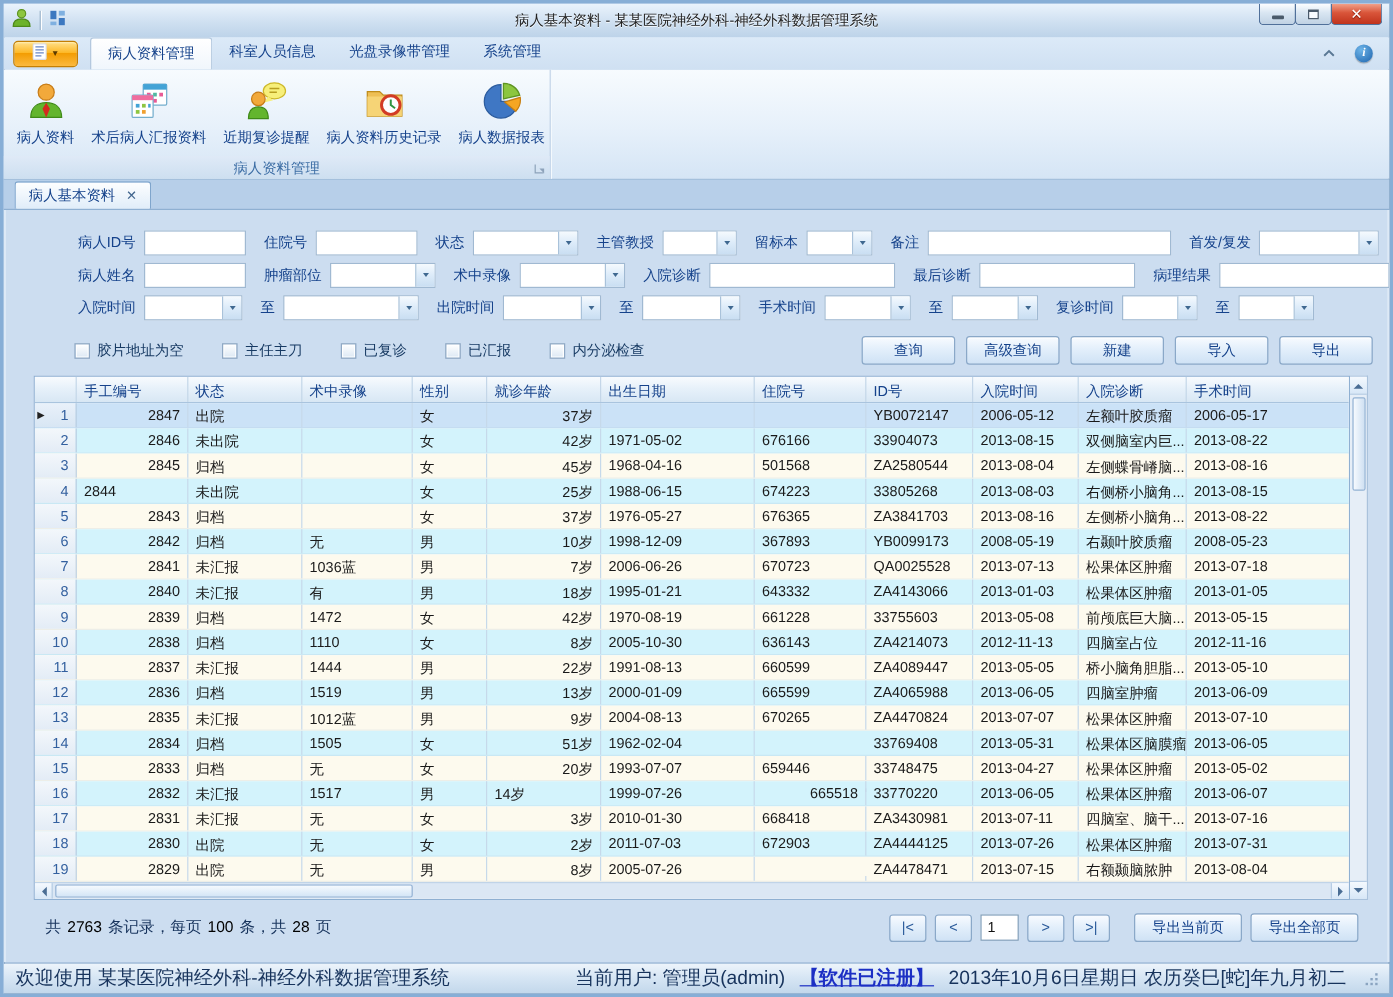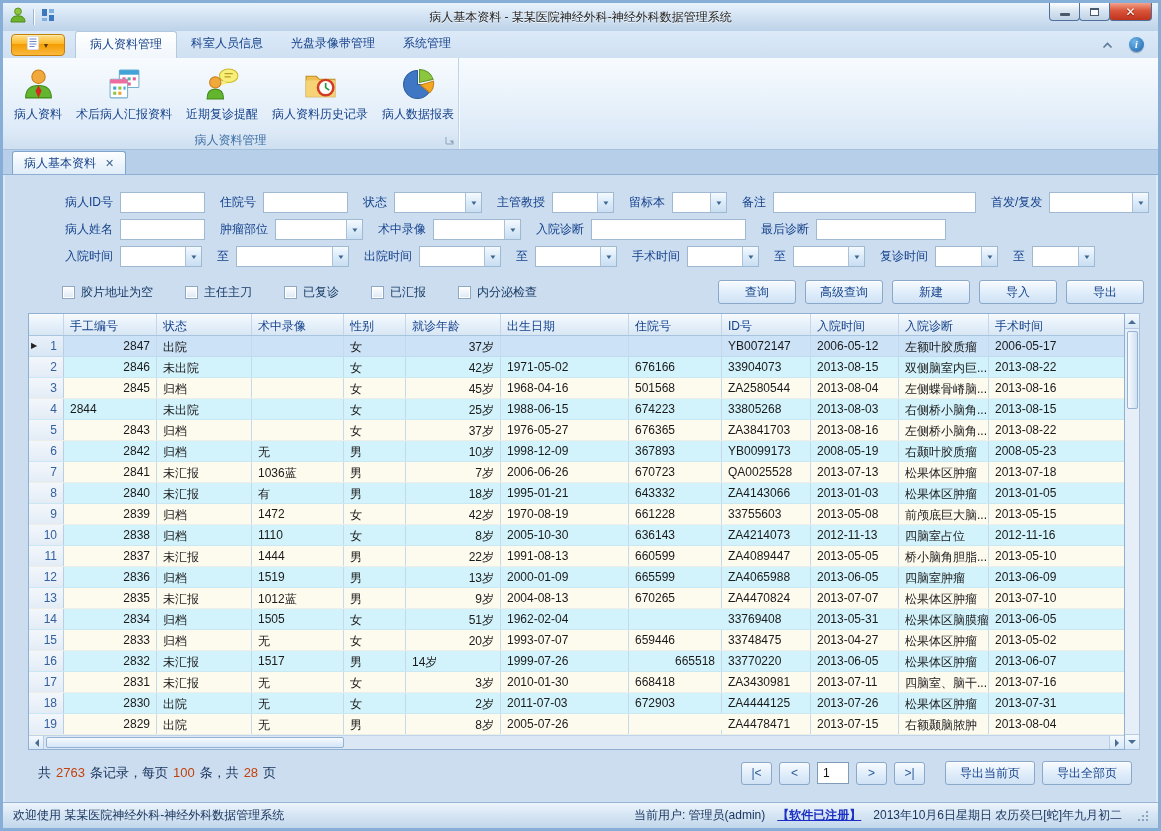--- a/index.html
+++ b/index.html
@@ -75,26 +75,26 @@
   .vscroll{width:15px;height:437px;background:#e6eef7;border:1px solid #aac2dc;border-left:none;display:flex;flex-direction:column;align-items:center;}
   .vs-arrow{width:100%;height:15px;background:linear-gradient(#f4f9fe,#d7e7f7);border-bottom:1px solid #b6cce4;display:flex;align-items:center;justify-content:center;}
   .vs-arrow.down{margin-top:auto;border-bottom:none;border-top:1px solid #b6cce4;}
   .tri-u{width:0;height:0;border:4px solid transparent;border-bottom-color:#4a6d94;margin-bottom:3px;}
   .tri-d{width:0;height:0;border:4px solid transparent;border-top-color:#4a6d94;margin-top:3px;}
   .vs-thumb{width:11px;height:78px;margin-top:2px;background:linear-gradient(90deg,#f6fafe,#cfe0f2);border:1px solid #93b2d4;border-radius:2px;}
   
   .footer-row{display:flex;align-items:center;margin-top:11px;padding:0 12px 0 20px;}
   .summary{font-size:13px;color:#17335c;}
   .summary span{margin-right:5px;}
-  .summary .num{color:#c2410c;}
+  .summary .num{color:#000000;}
   .pager{margin-left:auto;display:flex;align-items:center;gap:7px;}
   .pbtn{width:31px;height:23px;border:1px solid #8aa8c8;border-radius:3px;background:linear-gradient(#f8fbff,#e3effb 45%,#cfe2f5);color:#2a5a9a;font-size:12px;padding:0;cursor:default;}
   .pinput{width:32px;height:22px;border:1px solid #7f9db9;font-size:12px;padding:0 0 0 5px;color:#111;}
   .pager .gap{margin-left:13px;}
-  .statusbar{height:26px;background:linear-gradient(#edf4fb,#d7e6f4 45%,#c2d7eb);border-top:1px solid #98b6d4;display:flex;align-items:center;font-size:12px;color:#17335c;padding:0 10px;}
+  .statusbar{height:26px;background:linear-gradient(#edf4fb,#d7e6f4 45%,#c2d7eb);border-top:1px solid #98b6d4;display:flex;align-items:center;font-size:16px;color:#17335c;padding:0 10px;}
   .sb-right{margin-left:auto;display:flex;align-items:center;gap:12px;padding-right:16px;}
   .registered{color:#1c2fc4;text-decoration:underline;font-weight:bold;}
   .grip{width:10px;height:10px;position:relative;}
   .grip::after{content:"";position:absolute;right:0;bottom:0;width:2px;height:2px;background:#8aa4c0;box-shadow:-4px 0 0 #8aa4c0,0 -4px 0 #8aa4c0,-8px 0 0 #8aa4c0,0 -8px 0 #8aa4c0,-4px -4px 0 #8aa4c0;}
 </style>
 </head>
 <body>
 
 <div class="window">
 
@@ -291,20 +291,24 @@
             <span class="combo-btn"></span>
           </div>
         </div>
       <div class="field">
           <span class="flabel">入院诊断</span>
           <input class="tbx" style="width: 155px;">
         </div>
       <div class="field">
           <span class="flabel">最后诊断</span>
           <input class="tbx" style="width: 130px;">
+        </div>
+      <div class="field" style="margin-right:0">
+          <span class="flabel">病理结果</span>
+          <input class="tbx" style="width: 142px;">
         </div>
     </div>
 
     <div class="f-row">
       <div class="field">
           <span class="flabel">入院时间</span>
           <div class="combo" style="width:82px">
             <span class="combo-btn"></span>
           </div>
         </div>

